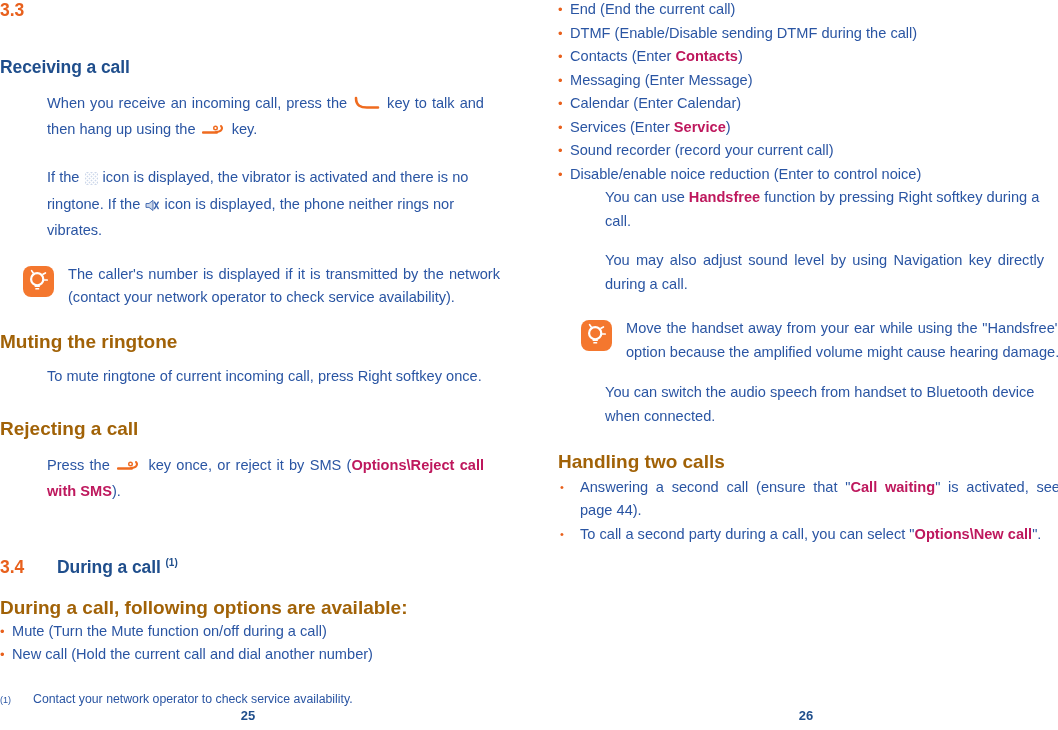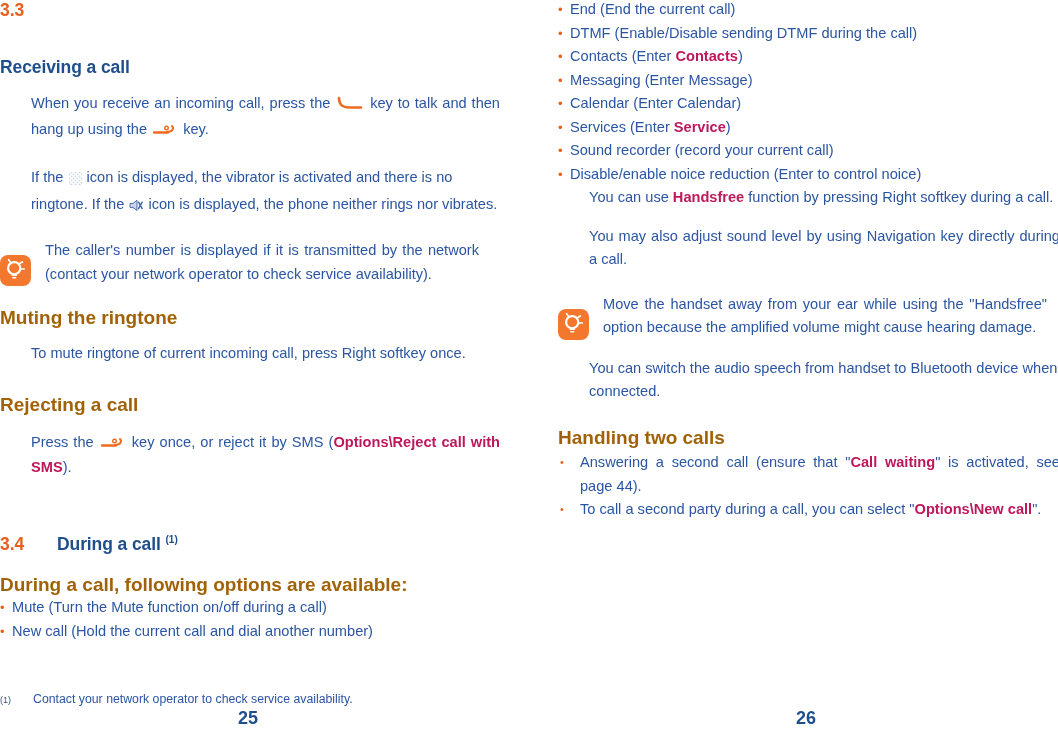--- a/index.html
+++ b/index.html
@@ -48,21 +48,21 @@
   }
   .sec-title .sup {
     font-size: 10px;
     font-weight: bold;
     vertical-align: super;
     letter-spacing: 0;
   }
 
   
   p.body {
-    margin: 0;
+    margin: 16px;
     font-size: 14.6px;
     line-height: 23.5px;
     color: #2a55a3;
     text-align: justify;
     padding-left: 31px;
   }
   p.body.nojust { text-align: left; }
 
   b, .b { font-weight: bold; color: #be185d; }
 
@@ -100,21 +100,22 @@
     text-align: justify;
   }
   ul.blist.wide > li::before {
     left: 2px;
     font-size: 11px;
   }
 
   
   .tip {
     display: flex;
-    align-items: flex-end;
+    align-items: flex-start;
+    padding-left: 23px;
   }
   .tip-icon {
     flex: 0 0 31px;
     width: 31px;
     height: 31px;
     border-radius: 8px;
     background: #f4772e;
     position: relative;
     margin-top: 3px;
   }
@@ -154,21 +155,21 @@
   }
   .footnote .fn-mark {
     font-size: 9px;
     vertical-align: super;
     width: 33px;
     flex: 0 0 33px;
   }
   .pagenum {
     position: absolute;
     top: 708px;
-    font-size: 18px;
+    font-size: 13px;
     font-weight: bold;
     color: #1f4e8c;
     text-align: center;
     width: 60px;
   }
   .pagenum.left  { left: 218px; }
   .pagenum.right { left: 776px; }
 </style>
 </head>
 <body>

